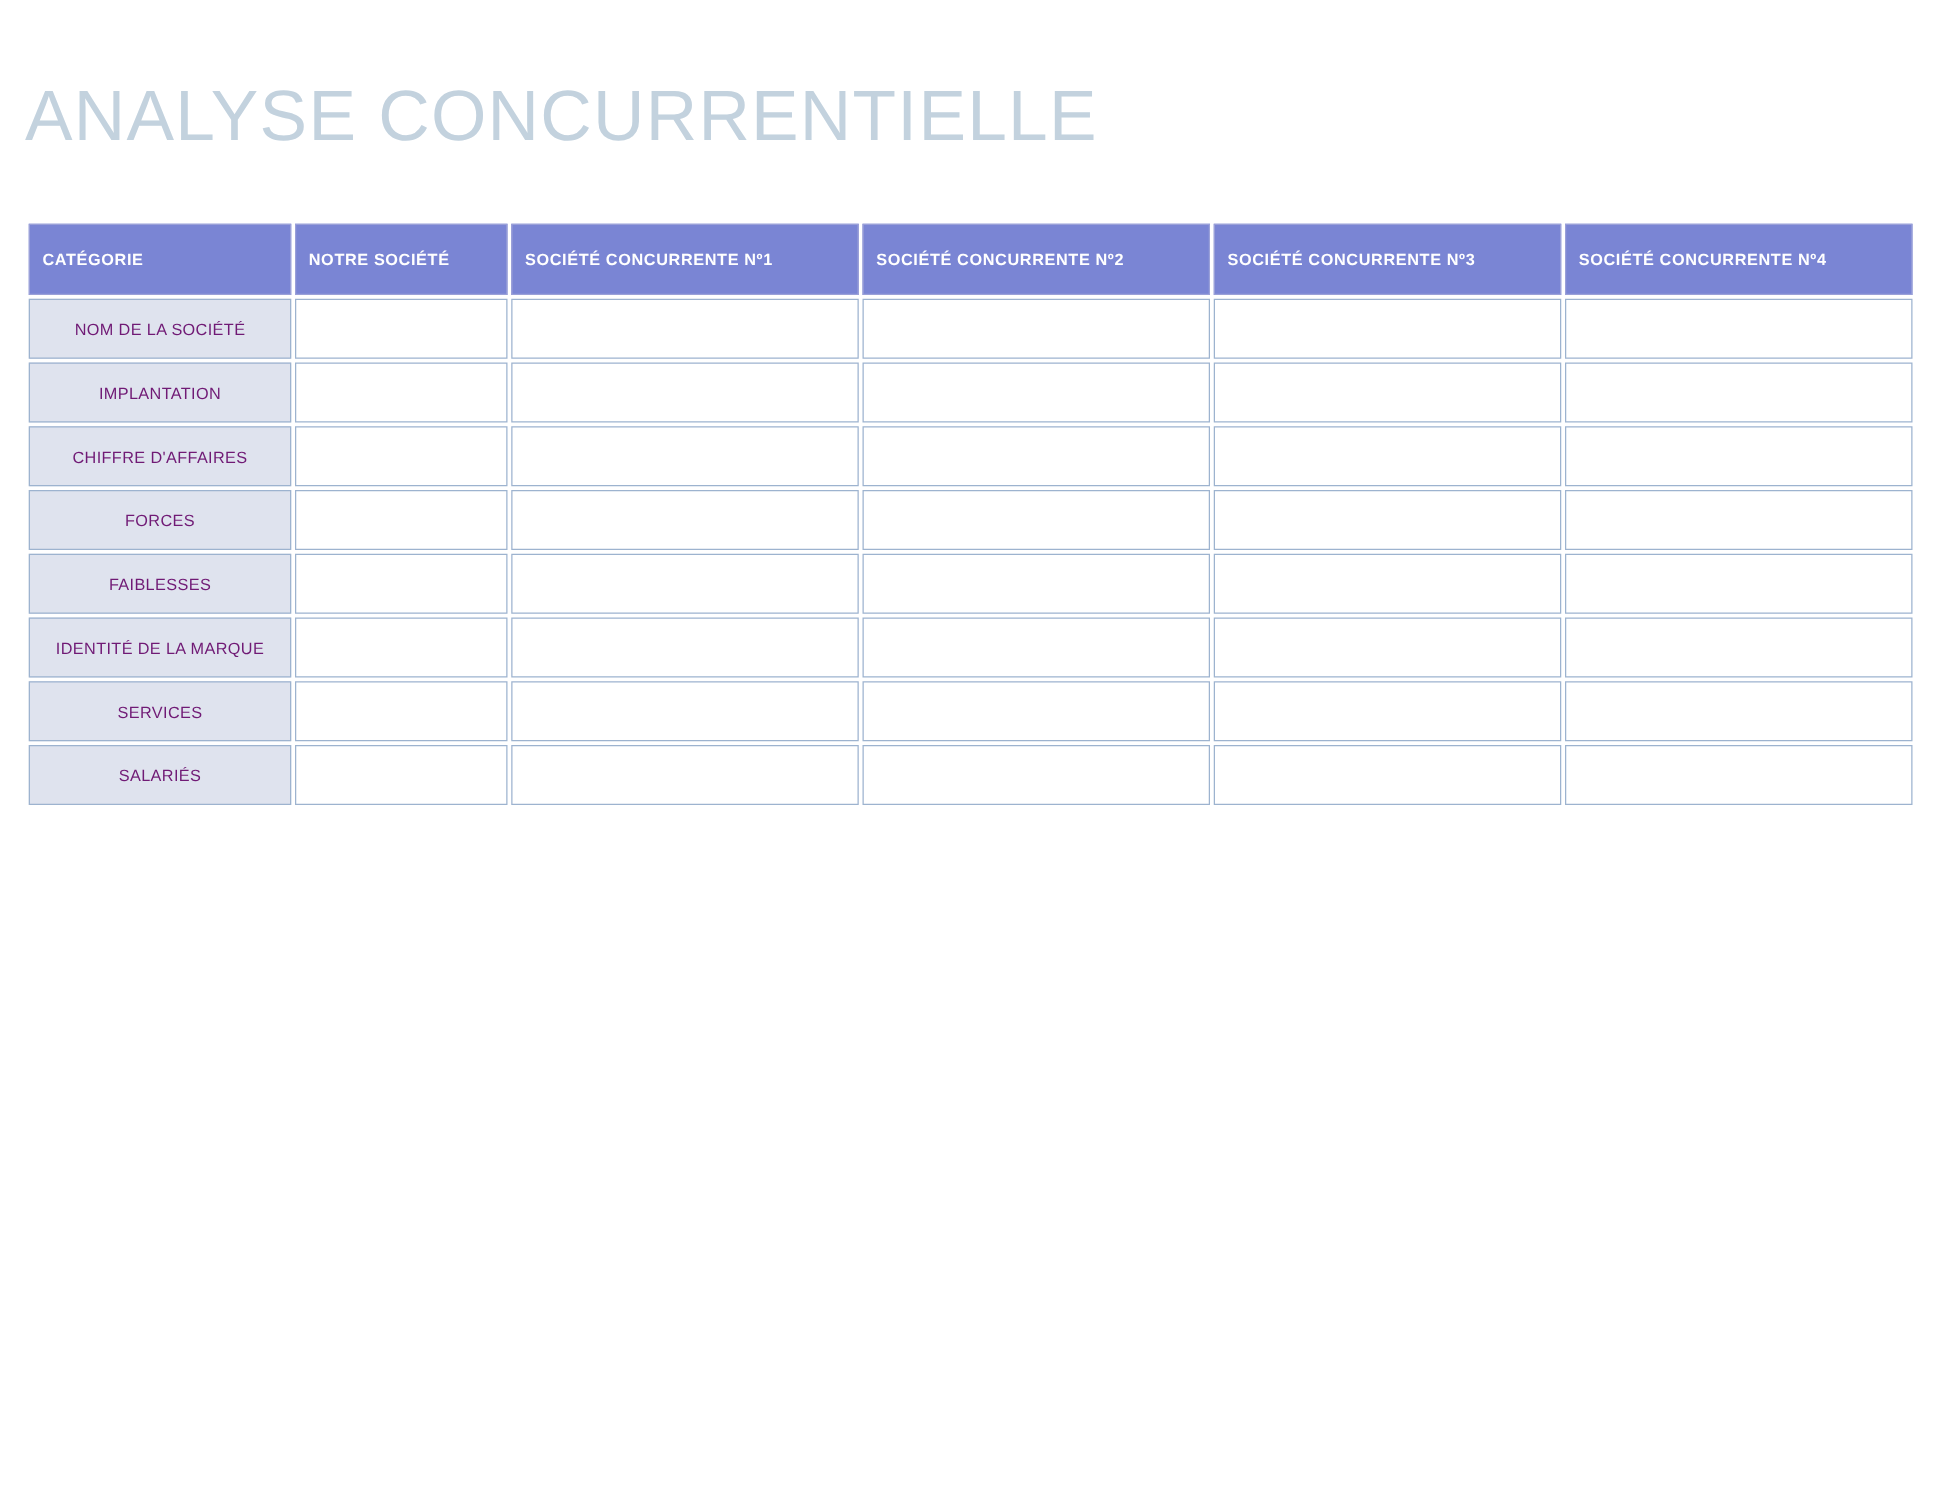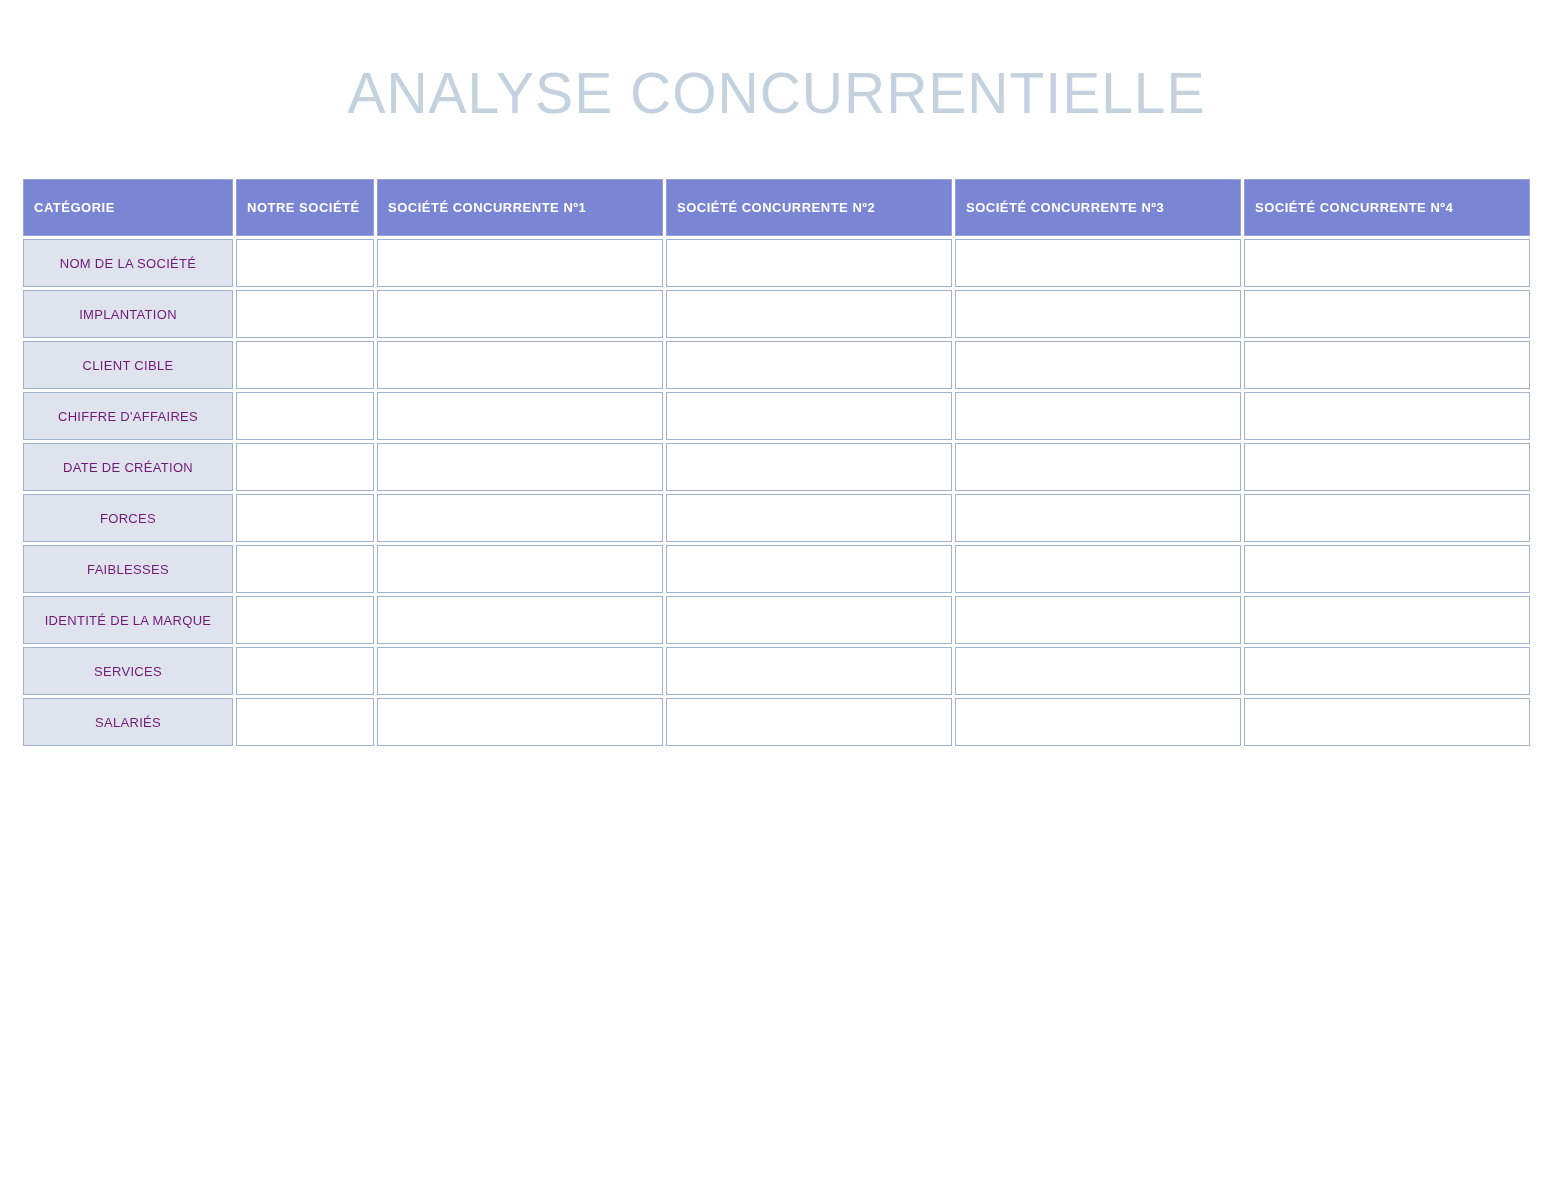--- a/index.html
+++ b/index.html
@@ -10,21 +10,20 @@
     body {
       font-family: "Century Gothic", "Avant Garde", "Helvetica Neue", Arial, sans-serif;
       background: #fff;
       width: 1553px;
       padding: 0;
     }
     .page {
       padding: 60px 20px 40px 20px;
     }
     .title {
-      text-align: center;
       font-size: 57px;
       font-weight: 400;
       letter-spacing: 1px;
       color: #c3d2de;
       margin-bottom: 50px;
     }
     .table-wrap {
       width: 100%;
     }
     table {
@@ -40,21 +39,21 @@
       font-weight: 700;
       letter-spacing: 0.5px;
       padding: 20px 10px;
       text-align: left;
       border: 1px solid #9aa0d8;
     }
     th.col-category {
       width: 210px;
     }
     th.col-ours {
-      width: 138px;
+      width: 170px;
     }
     td {
       background-color: #ffffff;
       border: 1px solid #9db3cf;
       height: 48px;
       font-size: 13px;
       padding: 0 10px;
     }
     td.row-label {
       background-color: #dfe3ee;
@@ -96,37 +95,21 @@
           </tr>
           <tr>
             <td class="row-label">IMPLANTATION</td>
             <td></td>
             <td></td>
             <td></td>
             <td></td>
             <td></td>
           </tr>
           <tr>
-            <td class="row-label">CLIENT CIBLE</td>
-            <td></td>
-            <td></td>
-            <td></td>
-            <td></td>
-            <td></td>
-          </tr>
-          <tr>
             <td class="row-label">CHIFFRE D'AFFAIRES</td>
-            <td></td>
-            <td></td>
-            <td></td>
-            <td></td>
-            <td></td>
-          </tr>
-          <tr>
-            <td class="row-label">DATE DE CRÉATION</td>
             <td></td>
             <td></td>
             <td></td>
             <td></td>
             <td></td>
           </tr>
           <tr>
             <td class="row-label">FORCES</td>
             <td></td>
             <td></td>

